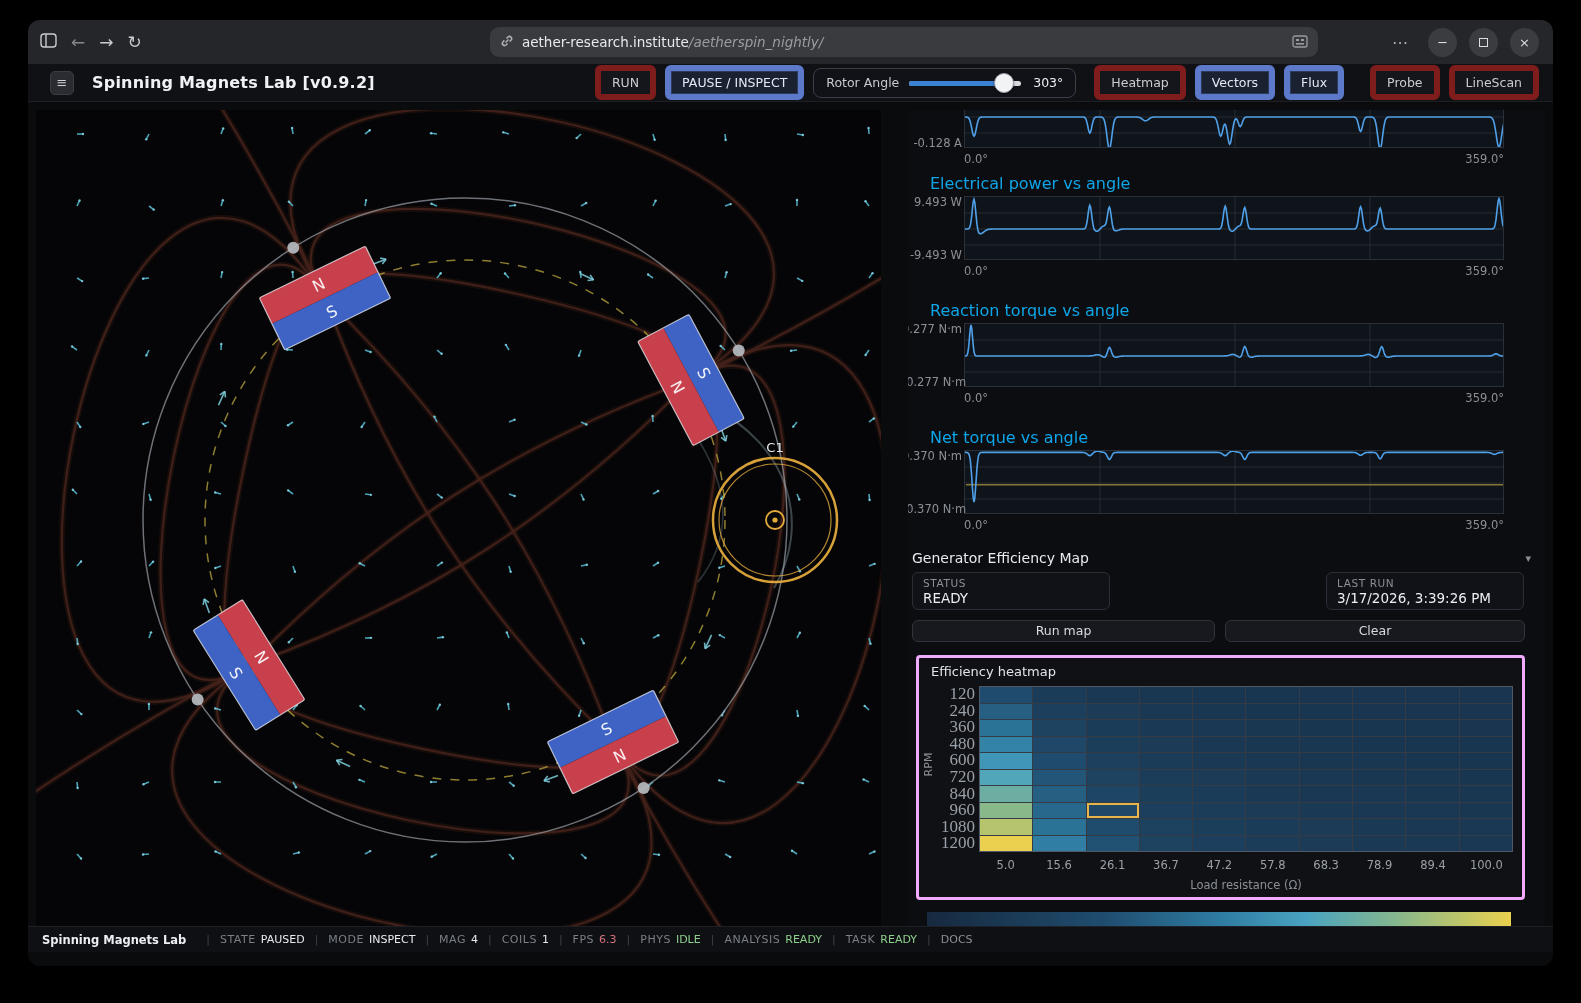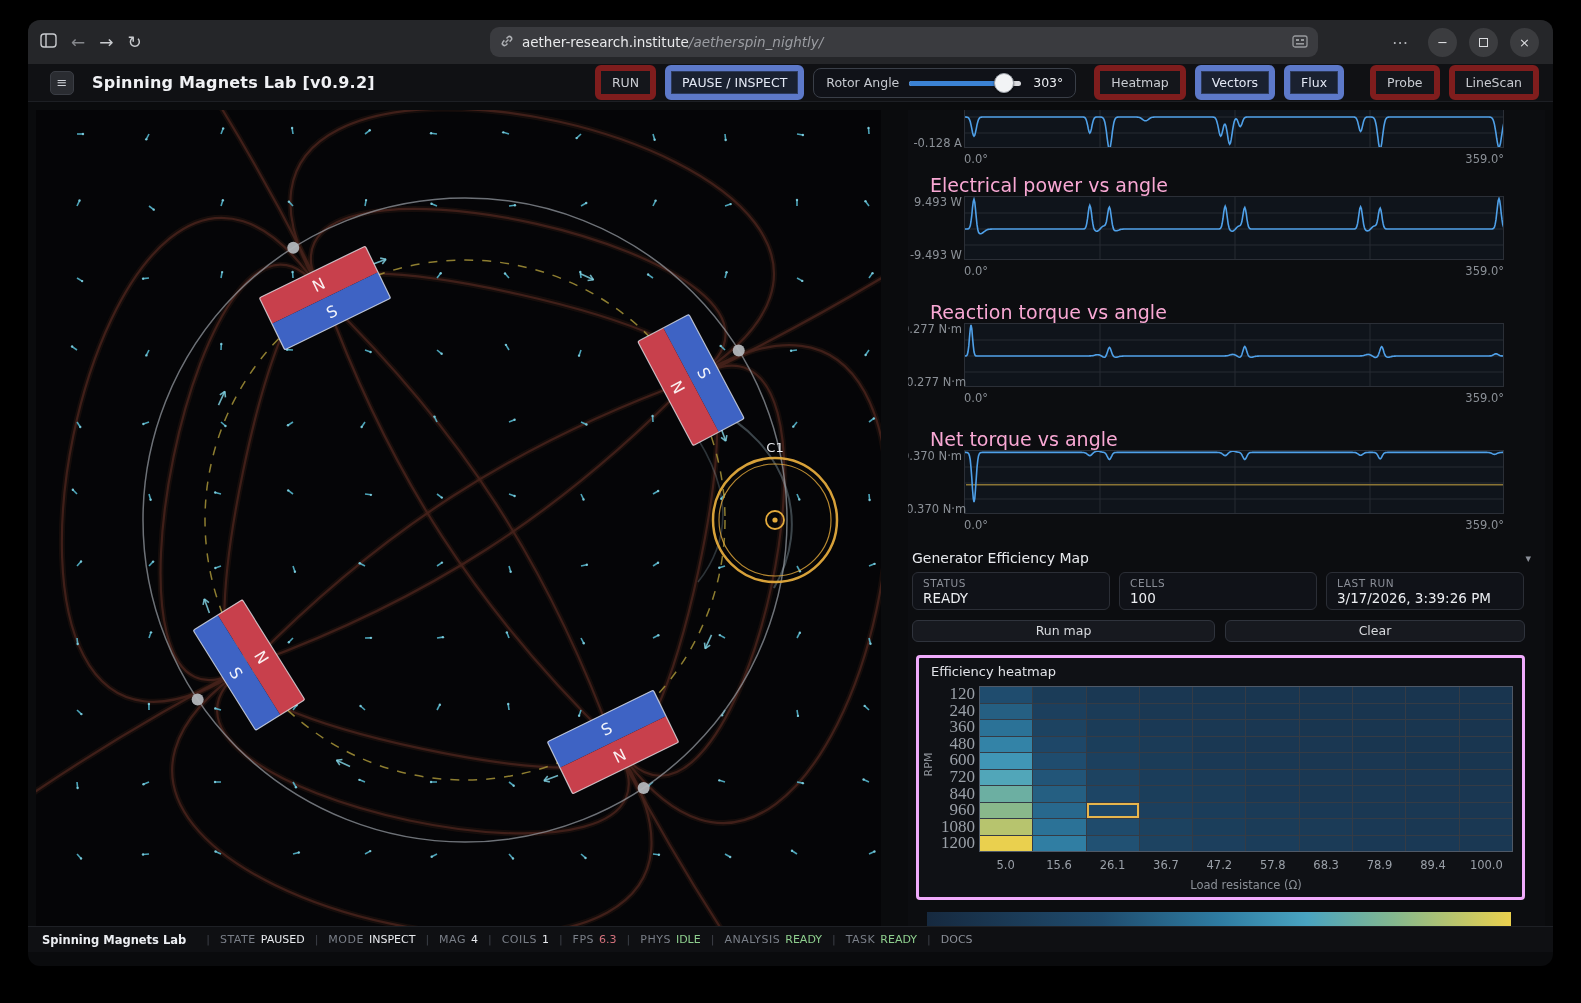--- a/index.html
+++ b/index.html
@@ -45,21 +45,21 @@
   .slider .thumb { position:absolute; top:0; width:20px; height:20px; border-radius:50%;
     background:#f2f3f5; border:1px solid #9aa0a8; box-shadow:0 1px 2px rgba(0,0,0,.6); }
   .rotor-value { color:#eceef2; font-size:12.5px; min-width:32px; text-align:right; }
 
   
   .main { position:absolute; left:0; top:82px; width:100%; height:824px; }
   #sim-canvas { position:absolute; left:8px; top:8px; width:845px; height:816px; background:#050507; }
   #right-panel { position:absolute; left:880px; top:8px; width:637px; height:816px; overflow:hidden; background:#0c0d10; }
 
   
-  .chart-title { position:absolute; left:22px; color:#f9a8d4; font-size:19px; }
+  .chart-title { position:absolute; left:22px; color:#0ea5e9; font-size:16px; }
   .plotwrap { position:absolute; left:56px; width:540px; overflow:hidden; }
   .plot { display:block; background:#0f141b; border:1px solid #2b2f37; }
   .ylab { position:absolute; left:-6px; width:60px; text-align:right; color:#8b9097; font-size:11.5px; white-space:nowrap; }
   .xlabs { position:absolute; left:56px; width:540px; display:flex; justify-content:space-between;
     color:#8b9097; font-size:11.5px; }
 
   
   #gen-header { position:absolute; left:4px; width:625px; display:flex; align-items:center; }
   #gen-title { color:#e8eaee; font-size:14px; }
   #gen-caret { margin-left:auto; color:#8b8f98; font-size:11px; margin-right:6px; }
@@ -635,24 +635,20 @@
           <span>359.0°</span>
         </div>
         <div id="gen-header" style="top: 440px;">
           <span id="gen-title">Generator Efficiency Map</span>
           <span id="gen-caret">▾</span>
         </div>
         <div class="statbox" style="top: 462px; left: 4px;">
           <div class="sl">STATUS</div>
           <div class="sv">READY</div>
         </div>
-        <div class="statbox" style="top: 462px; left: 211px;">
-          <div class="sl">CELLS</div>
-          <div class="sv">100</div>
-        </div>
         <div class="statbox" style="top: 462px; left: 418px;">
           <div class="sl">LAST RUN</div>
           <div class="sv">3/17/2026, 3:39:26 PM</div>
         </div>
         <button class="genbtn" style="top: 510px; left: 4px; width: 303px;">Run map</button>
         <button class="genbtn" style="top: 510px; left: 317px; width: 300px;">Clear</button>
         <div id="heatmap-box" style="top: 545px;">
           <div id="hm-title">Efficiency heatmap</div>
           <div id="hm-ylab">RPM</div>
           <div id="hm-ylabels">

